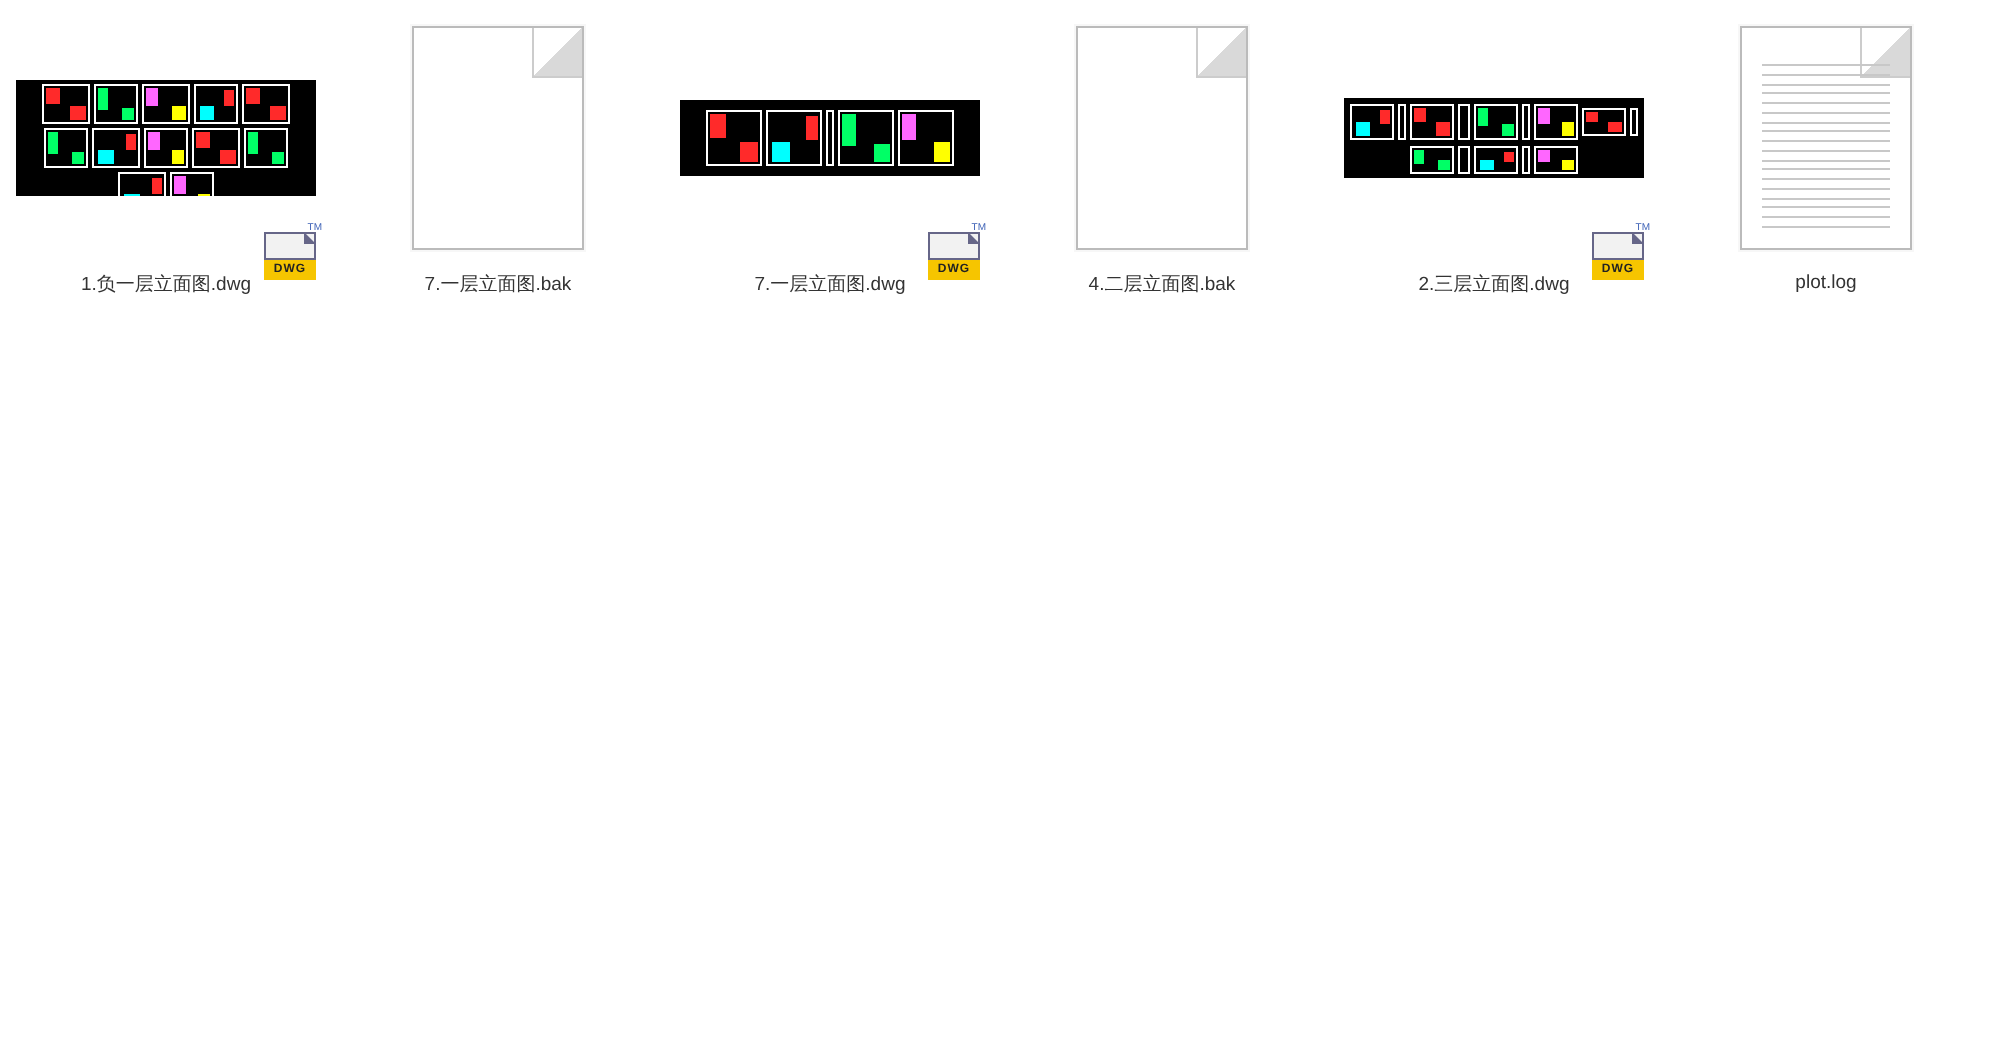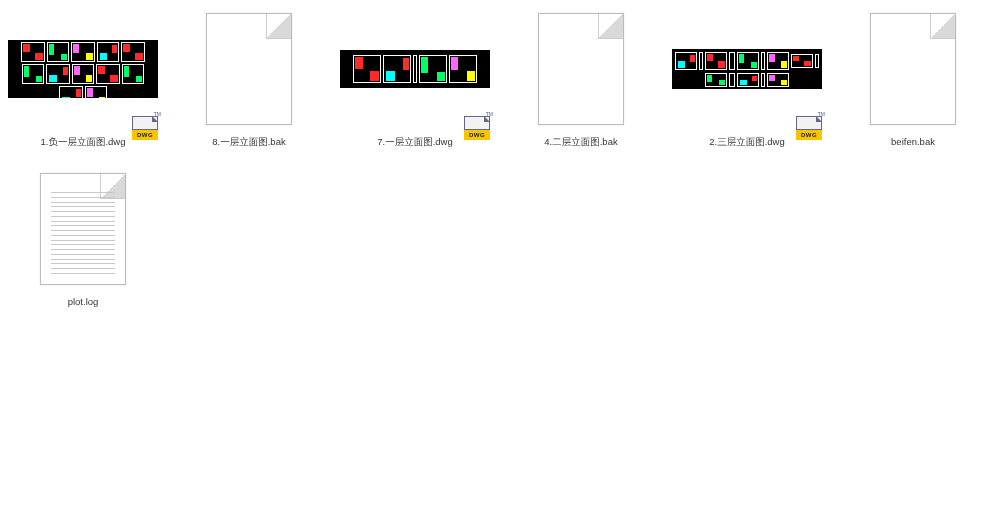--- a/index.html
+++ b/index.html
@@ -164,21 +164,21 @@
         <div class="tag">DWG</div>
       </div>
       <div class="label">1.负一层立面图.dwg</div>
     </div>
     <div class="cell">
       <div class="thumb">
         <div class="page">
           <div class="fold2"></div>
         </div>
       </div>
-      <div class="label">8.一层立面图.bak</div>
+      <div class="label">7.一层立面图.bak</div>
     </div>
     <div class="cell">
       <div class="thumb">
         <div class="cad sz-c">
           <div class="blk red" style="width: 28px; height: 28px;"></div>
           <div class="blk cyn" style="width: 28px; height: 28px;"></div>
           <div class="blk " style="width: 4px; height: 28px;"></div>
           <div class="blk grn" style="width: 28px; height: 28px;"></div>
           <div class="blk mix" style="width: 28px; height: 28px;"></div>
         </div>
@@ -222,28 +222,20 @@
       <div class="dwg-badge">
         <div class="sheet">
           <div class="tm">TM</div>
         </div>
         <div class="tag">DWG</div>
       </div>
       <div class="label">2.三层立面图.dwg</div>
     </div>
     <div class="cell">
       <div class="thumb">
-        <div class="page">
-          <div class="fold2"></div>
-        </div>
-      </div>
-      <div class="label">beifen.bak</div>
-    </div>
-    <div class="cell">
-      <div class="thumb">
         <div class="page lines">
           <div class="fold2"></div>
           <div class="lns">
             <span></span>
             <span></span>
             <span></span>
             <span></span>
             <span></span>
             <span></span>
             <span></span>

